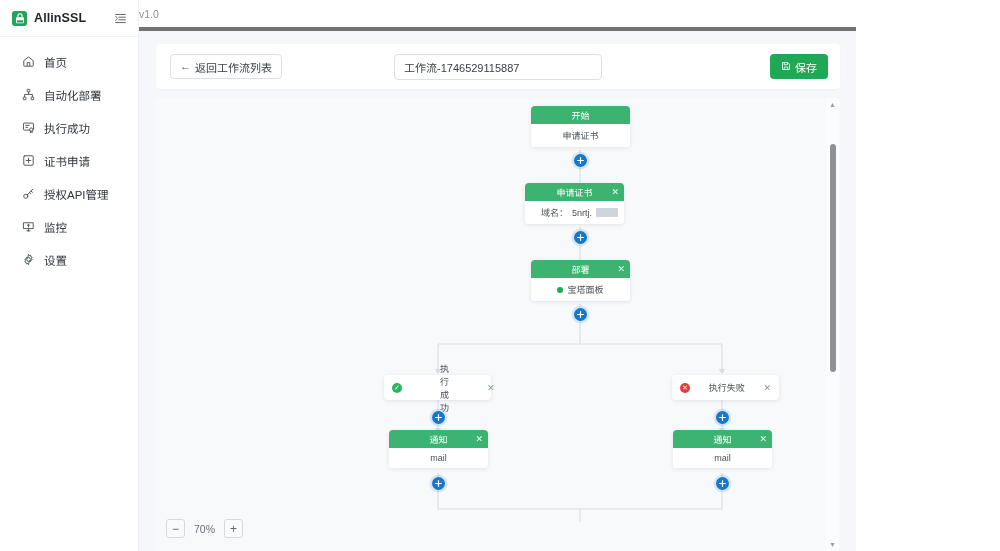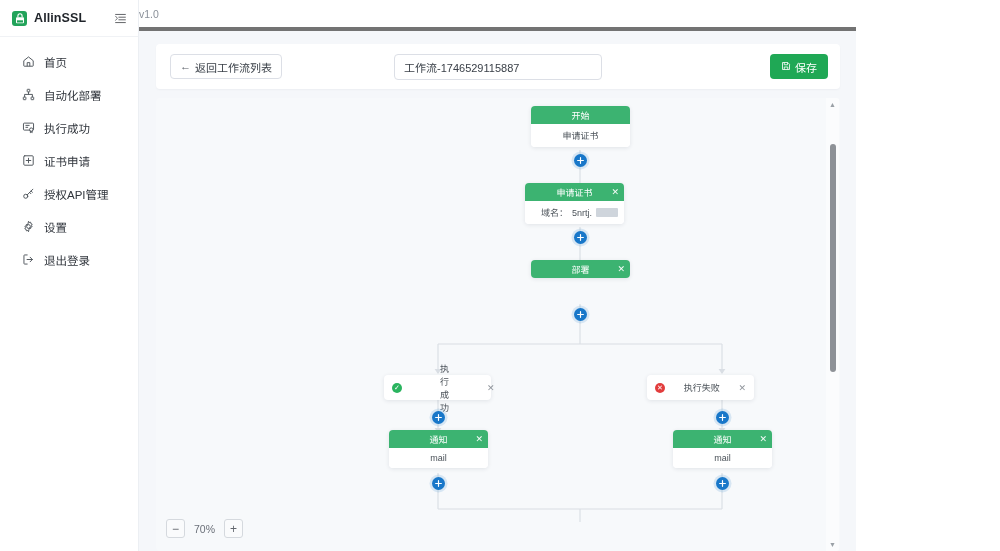--- a/index.html
+++ b/index.html
@@ -334,40 +334,41 @@
       <div class="nav-item">
         <span class="ico">
           <svg width="13" height="13" viewBox="0 0 16 16" fill="none" stroke="currentColor" stroke-width="1.15" stroke-linecap="round">
             <circle cx="4.6" cy="11.4" r="2.5"></circle>
             <path d="M6.5 9.6L13.4 2.7M11.2 4.9l1.6 1.6M9.4 6.7l1.6 1.6"></path>
           </svg>
         </span>
         <span>授权API管理</span>
       </div>
 
+      <div class="nav-item">
+        <span class="ico">
+          <svg width="13" height="13" viewBox="0 0 16 16" fill="none" stroke="currentColor" stroke-width="1.15" stroke-linecap="round" stroke-linejoin="round">
+            <path d="M2.2 3.4h11.6v7.2H2.2z"></path>
+            <path d="M6 13.4h4M8 10.6v2.8"></path>
+            <path d="M8 8.6V5.4M6.6 6.6L8 5.2l1.4 1.4"></path>
+          </svg>
+        </span>
+        <span>监控</span>
+      </div>
 
       <div class="nav-item">
         <span class="ico">
           <svg width="13" height="13" viewBox="0 0 16 16" fill="none" stroke="currentColor" stroke-width="1.15">
             <circle cx="8" cy="8" r="2.3"></circle>
             <path d="M8 1.6l.9 1.5 1.7-.4.3 1.7 1.6.7-.8 1.5.8 1.5-1.6.7-.3 1.7-1.7-.4L8 14.4l-.9-1.5-1.7.4-.3-1.7-1.6-.7.8-1.5-.8-1.5 1.6-.7.3-1.7 1.7.4z"></path>
           </svg>
         </span>
         <span>设置</span>
       </div>
 
-      <div class="nav-item">
-        <span class="ico">
-          <svg width="13" height="13" viewBox="0 0 16 16" fill="none" stroke="currentColor" stroke-width="1.15" stroke-linecap="round" stroke-linejoin="round">
-            <path d="M6.4 2.4H3.2a.8.8 0 0 0-.8.8v9.6a.8.8 0 0 0 .8.8h3.2"></path>
-            <path d="M10 5.2L12.8 8 10 10.8M6.2 8h6.4"></path>
-          </svg>
-        </span>
-        <span>退出登录</span>
-      </div>
     </nav>
   </aside>
 
   <section class="main">
 
     <div class="topbar">
       <span class="version">v1.0</span>
     </div>
 
     <div class="content-pad">
@@ -455,37 +456,41 @@
           <svg width="9" height="9" viewBox="0 0 12 12" stroke="#fff" stroke-width="1.6" stroke-linecap="round">
               <path d="M6 2.2v7.6M2.2 6h7.6"></path>
             </svg>
         </div>
 
         <div class="node" style="left:375px; top:162px;">
           <div class="node-head green">
             <span>部署</span>
             <span class="node-close">✕</span>
           </div>
+          <div class="node-body">
+            <span class="bt-dot"></span>
+            <span>宝塔面板</span>
+          </div>
         </div>
 
         <div class="plus-btn" style="left:417.5px; top:210px;">
           <svg width="9" height="9" viewBox="0 0 12 12" stroke="#fff" stroke-width="1.6" stroke-linecap="round">
               <path d="M6 2.2v7.6M2.2 6h7.6"></path>
             </svg>
         </div>
 
         <div class="cond-node" style="left:228px; top:277px;gap:38px;">
           <span class="cond-ico ok">
             <span>✓</span>
           </span>
           <span class="cond-label">执行成功</span>
           <span class="cond-close">✕</span>
         </div>
 
-        <div class="cond-node" style="left:491px; top:277px;">
+        <div class="cond-node" style="left:516px; top:277px;">
           <span class="cond-ico fail">
             <span>✕</span>
           </span>
           <span class="cond-label">执行失败</span>
           <span class="cond-close">✕</span>
         </div>
 
         <div class="plus-btn" style="left:275.5px; top:313px;">
           <svg width="9" height="9" viewBox="0 0 12 12" stroke="#fff" stroke-width="1.6" stroke-linecap="round">
               <path d="M6 2.2v7.6M2.2 6h7.6"></path>

